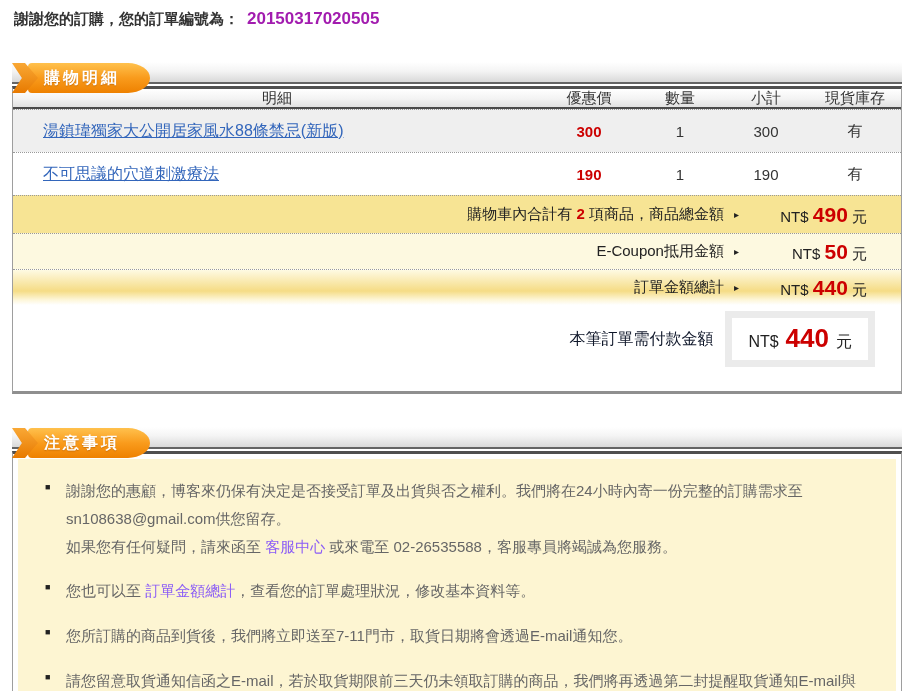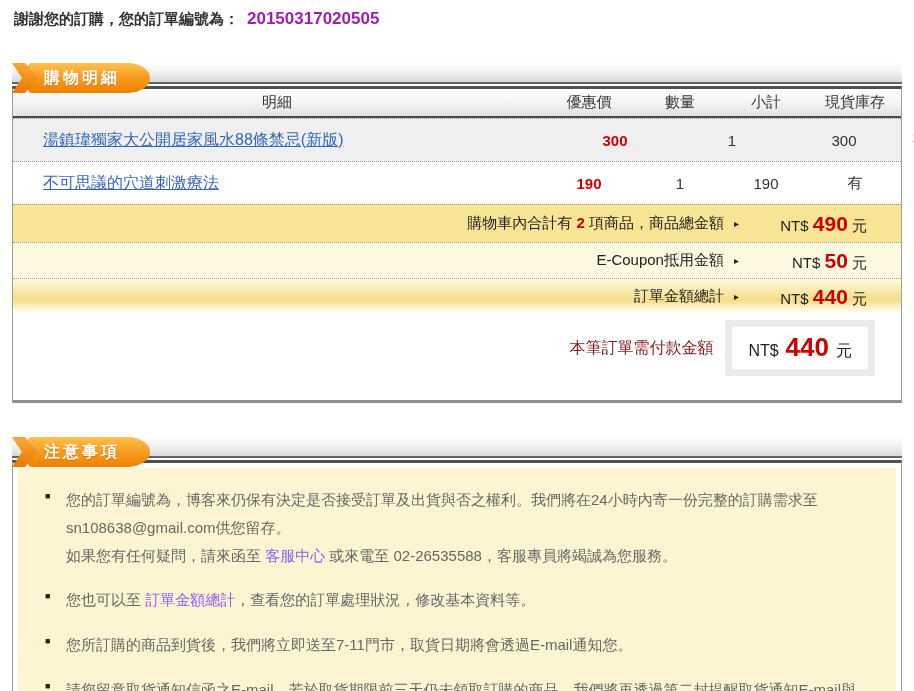--- a/index.html
+++ b/index.html
@@ -36,47 +36,47 @@
 
   
   .box {
     margin:2px 12px 0 12px; background:#fff;
     border:1px solid #9e9e9e; border-top:3px solid #4f4f4f; border-bottom:3px solid #8f8f8f;
   }
 
   
   .trow { display:grid; grid-template-columns:528px 96px 86px 86px 1fr; align-items:center; }
   .thead {
-    height:29px; font-size:15px; color:#333;
+    height:20px; font-size:15px; color:#333;
     background:linear-gradient(180deg,#ffffff 0%,#f3f3f3 55%,#e1e1e1 100%);
     border-bottom:2px solid #4a4a4a;
   }
   .c { text-align:center; }
   .prow { height:43px; font-size:15px; border-top:1px dotted #999; }
-  .prow.odd { background:#efefef;gap:26px; }
+  .prow.odd { background:#efefef; }
   .ptitle { padding-left:30px; }
   .ptitle a { color:#3366bb; text-decoration:underline; font-size:16px; cursor:pointer; }
   .price { color:#cc0000; font-weight:bold; }
 
   
   .srow {
     display:flex; justify-content:flex-end; align-items:center;
     border-top:1px dotted #999; font-size:15px; color:#222; padding-right:34px;
   }
   .srow1 { height:38px; background:#f7e494;padding-left:24px; }
   .srow2 { height:36px; background:#fdf9e0; }
   .srow3 { height:36px; background:linear-gradient(180deg,#fefae3 0%,#f5dc85 60%,#fdf6d8 85%,#ffffff 100%); }
   .red { color:#cc0000; font-weight:bold; }
   .arrow { font-size:10px; margin:0 12px 0 10px; color:#222; }
   .amount { min-width:116px; text-align:right; white-space:nowrap; }
   .amount .red { font-size:21px; }
 
   
   .payrow { display:flex; justify-content:flex-end; align-items:center; padding:6px 26px 4px 0; }
-  .paylabel { font-size:16px; color:#7f1d1d; }
+  .paylabel { font-size:16px; color:#0f172a; }
   .paybox { background:#ebebeb; padding:7px; margin-left:12px; }
   .paybox-inner { background:#fff; padding:5px 16px 6px 16px; display:flex; align-items:baseline; gap:7px; white-space:nowrap; }
   .pay-currency,.pay-unit { font-size:16px; color:#222; }
   .pay-amount { font-size:26px; font-weight:bold; color:#cc0000; }
   .box-bottom-space { height:20px; }
 
   
   .notice-box { padding:5px; }
   .notice-bg { background:#fdf5d2; padding:18px 28px 40px 26px; min-height:250px; }
   .notice-list { list-style:none; }
@@ -181,21 +181,21 @@
   <div class="ribbon">
     <span class="ribbon-chevron"></span>
     <span class="ribbon-pill">注意事項</span>
   </div>
 </div>
 
 <div class="box notice-box">
   <div class="notice-bg">
     <ul class="notice-list">
       <li>
-        <span>您的訂單編號為，博客來仍保有決定是否接受訂單及出貨與否之權利。我們將在24小時內寄一份完整的訂購需求至sn108638@gmail.com供您留存。</span><br>
+        <span>謝謝您的惠顧，博客來仍保有決定是否接受訂單及出貨與否之權利。我們將在24小時內寄一份完整的訂購需求至sn108638@gmail.com供您留存。</span><br>
         <span>如果您有任何疑問，請來函至 </span><a>客服中心</a><span> 或來電至 02-26535588，客服專員將竭誠為您服務。</span>
       </li>
       <li>
         <span>您也可以至 </span><a>訂單金額總計</a><span>，查看您的訂單處理狀況，修改基本資料等。</span>
       </li>
       <li>
         <span>您所訂購的商品到貨後，我們將立即送至7-11門市，取貨日期將會透過E-mail通知您。</span>
       </li>
       <li>
         <span>請您留意取貨通知信函之E-mail，若於取貨期限前三天仍未領取訂購的商品，我們將再透過第二封提醒取貨通知E-mail與簡訊提醒您取貨。</span>

